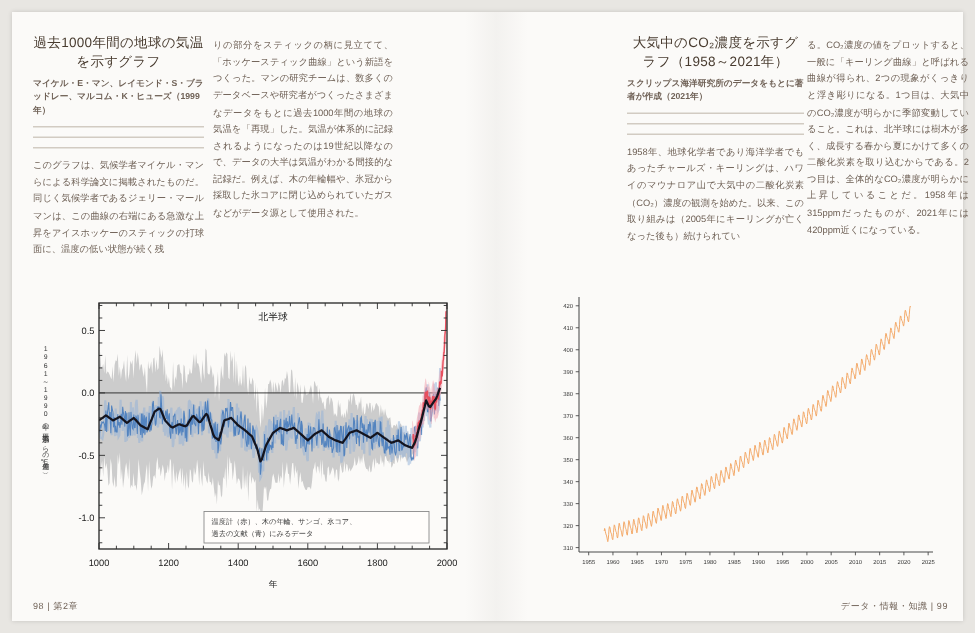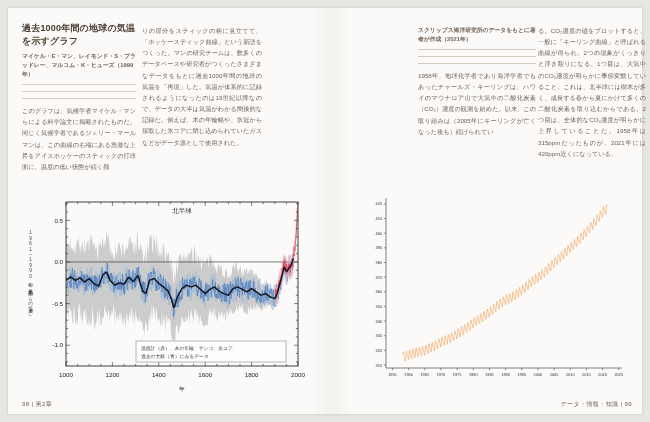--- a/index.html
+++ b/index.html
@@ -3,21 +3,21 @@
 <meta charset="utf-8">
 <style>
   * { margin:0; padding:0; box-sizing:border-box; }
   html,body { width:650px; height:422px; overflow:hidden; }
   body { background:#e8e6e2; font-family:"Liberation Sans","DejaVu Sans",sans-serif; position:relative; }
   .spread { position:absolute; left:8px; top:8px; width:634px; height:406px; background:#fbfaf8;
             box-shadow:0 0 3px rgba(0,0,0,.15); }
   .fold { position:absolute; left:302px; top:0; width:42px; height:100%;
           background:linear-gradient(90deg, rgba(0,0,0,0) 0%, rgba(90,80,70,.05) 50%, rgba(0,0,0,0) 100%); }
   .col { position:absolute; }
-  h1.art-title { font-size:9px; line-height:1.45; font-weight:700; color:#483b2f; letter-spacing:.2px; }
+  h1.art-title { font-size:9px; line-height:1.45; font-weight:400; color:#483b2f; letter-spacing:.2px;text-align:center; }
   p.authors { margin-top:4px; font-size:5.8px; line-height:1.55; color:#6f6156; font-weight:700; }
   .rules { margin-top:5px; }
   .rules i { display:block; height:0; border-top:1px solid #d2cbc2; margin-bottom:6px; }
   p.body { font-size:6.2px; line-height:1.8; color:#6f6156; text-align:justify; text-justify:inter-character; }
   .title-col p.body { margin-top:2px; }
   .chart { position:absolute; }
   .chart svg { position:absolute; top:0; }
   .ylabel-v { position:absolute; left:2px; top:42px; height:132px;
               writing-mode:vertical-rl; text-orientation:upright;
               font-size:4.6px; letter-spacing:.5px; color:#3a3a3a; }
@@ -158,20 +158,21 @@
         <text x="142" y="203" font-size="5.8" text-anchor="middle" fill="#222" font-family="Liberation Sans, DejaVu Sans, sans-serif">年</text>
         <rect x="96" y="153" width="150" height="21" fill="#fffdfb" stroke="#8a8a8a" stroke-width="0.6"></rect>
         <text x="101" y="161.5" font-size="4.8" text-anchor="start" fill="#3a3a3a" font-family="Liberation Sans, DejaVu Sans, sans-serif">温度計（赤）、木の年輪、サンゴ、氷コア、</text>
         <text x="101" y="169.5" font-size="4.8" text-anchor="start" fill="#3a3a3a" font-family="Liberation Sans, DejaVu Sans, sans-serif">過去の文献（青）にみるデータ</text>
       </svg>
   </div>
 
   <div class="footer" style="left:14px;">98 | 第2章</div>
 
   <div class="col title-col" style="left:410px; top:14px; width:118px;">
+    <h1 class="art-title">大気中のCO₂濃度を示すグラフ（1958～2021年）</h1>
     <p class="authors">スクリップス海洋研究所のデータをもとに著者が作成（2021年）</p>
     <div class="rules">
         <i></i>
         <i></i>
         <i></i>
       </div>
     <p class="body">1958年、地球化学者であり海洋学者でもあったチャールズ・キーリングは、ハワイのマウナロア山で大気中の二酸化炭素（CO₂）濃度の観測を始めた。以来、この取り組みは（2005年にキーリングが亡くなった後も）続けられてい</p>
   </div>
   <div class="col" style="left:530px; top:17px; width:108px;">
     <p class="body">る。CO₂濃度の値をプロットすると、一般に「キーリング曲線」と呼ばれる曲線が得られ、2つの現象がくっきりと浮き彫りになる。1つ目は、大気中のCO₂濃度が明らかに季節変動していること。これは、北半球には樹木が多く、成長する春から夏にかけて多くの二酸化炭素を取り込むからである。2つ目は、全体的なCO₂濃度が明らかに上昇していることだ。1958年は315ppmだったものが、2021年には420ppm近くになっている。</p>

